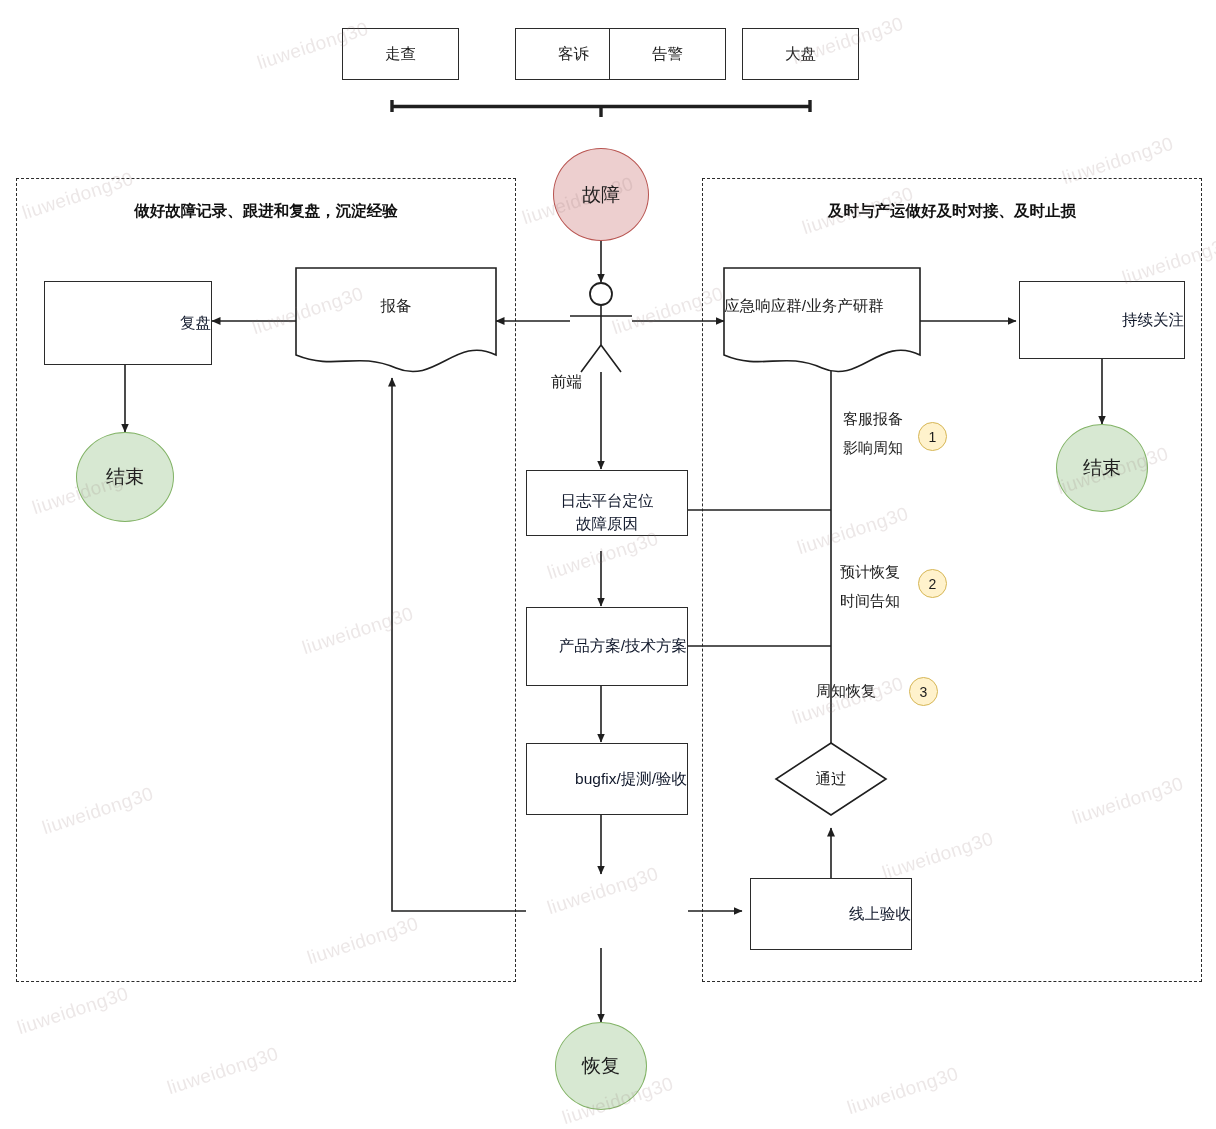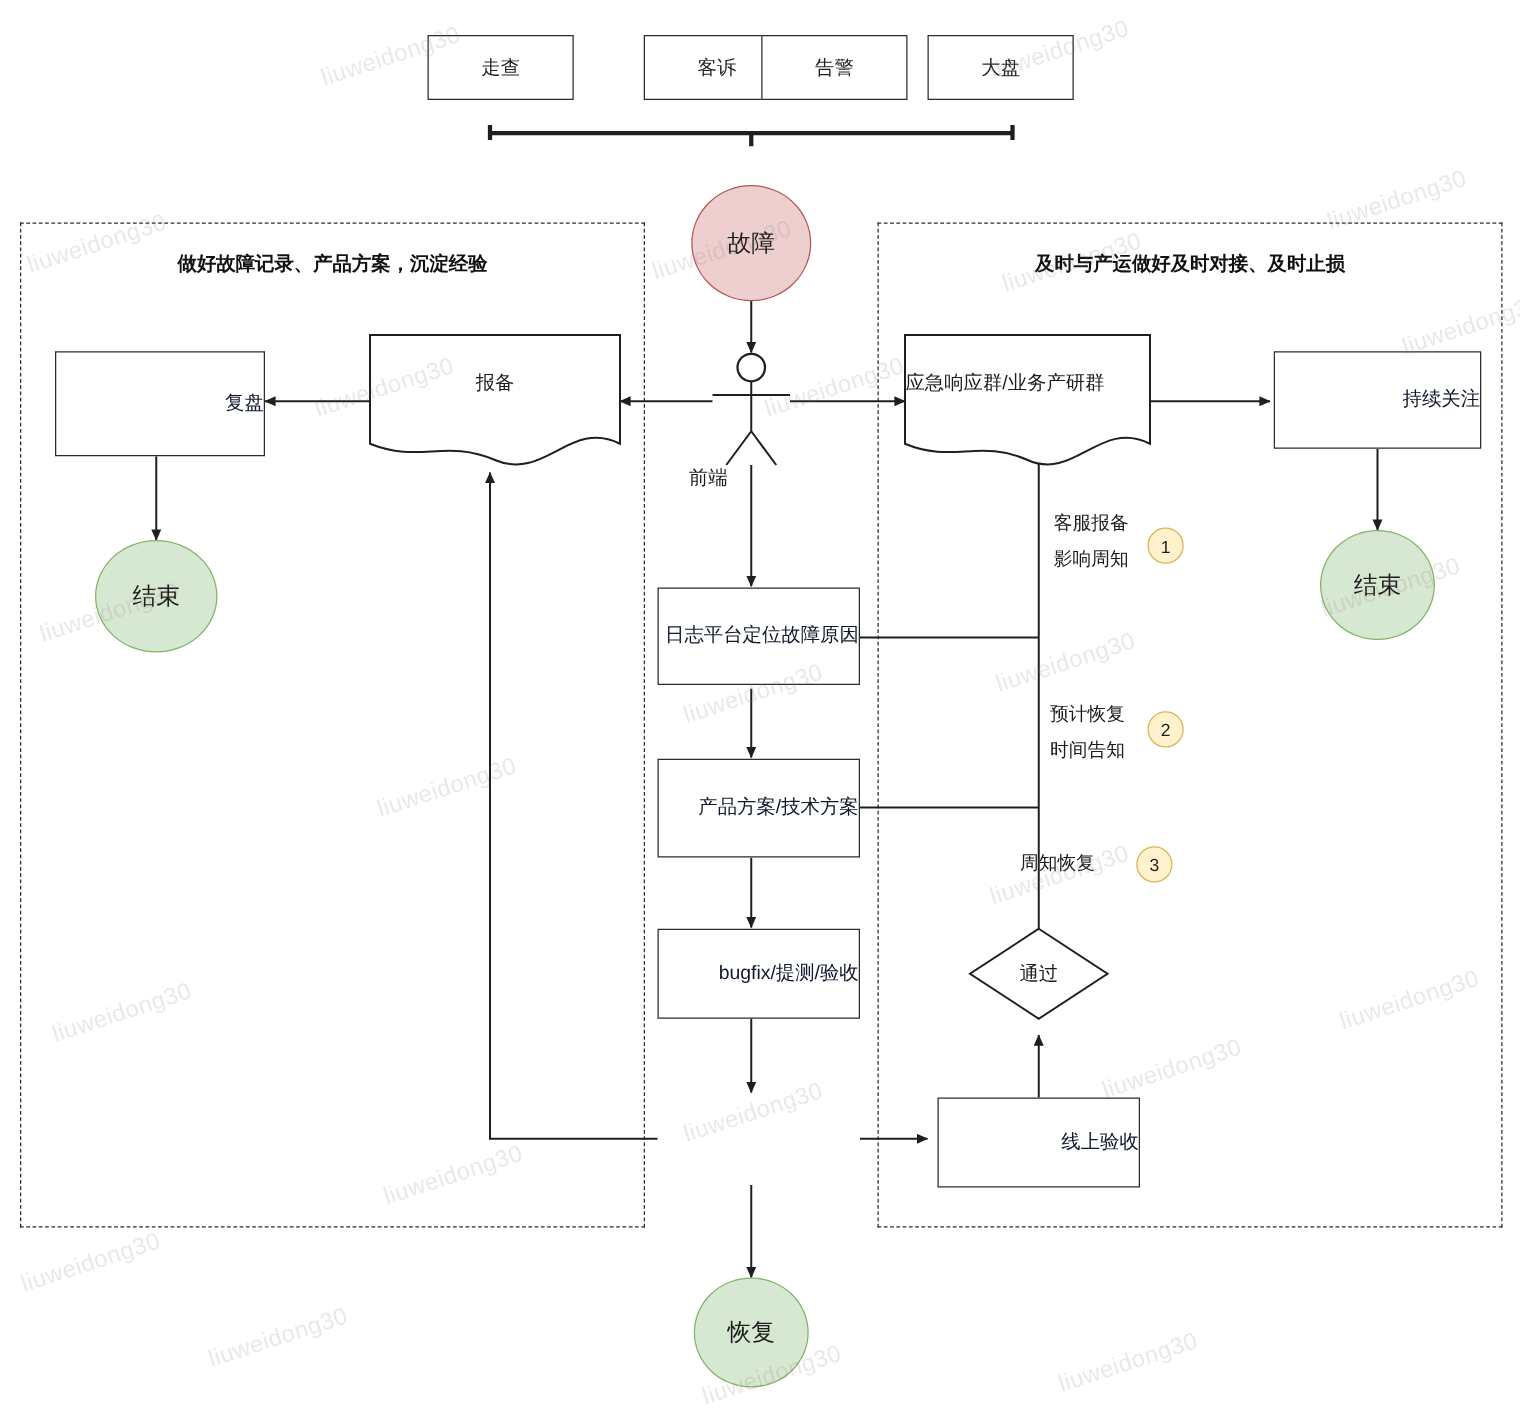--- a/index.html
+++ b/index.html
@@ -198,21 +198,21 @@
       <path d="M526,911 L392,911 L392,378" marker-end="url(#arw)"></path>
     </g>
 
     <g stroke="#1f1f1f" stroke-width="1.6" fill="#ffffff">
       <path d="M296,268 L496,268 L496,355 C456,335 436,385 396,368 C356,351 336,371 296,355 Z"></path>
       <path d="M724,268 L920,268 L920,355 C880,335 860,385 822,368 C784,351 762,371 724,355 Z"></path>
     </g>
   </svg>
 
   <div class="group" style="left:16px;top:178px;width:500px;height:804px;">
-    <div class="group-title">做好故障记录、产品方案，沉淀经验</div>
+    <div class="group-title">做好故障记录、跟进和复盘，沉淀经验</div>
   </div>
   <div class="group" style="left:702px;top:178px;width:500px;height:804px;">
     <div class="group-title">及时与产运做好及时对接、及时止损</div>
   </div>
 
   <div class="node toprect" style="left:342px;top:28px;width:117px;height:52px;">
     <span>走查</span>
   </div>
   <div class="node toprect" style="left:475px;top:28px;width:117px;height:52px;margin-left:40px;">
     <span>客诉</span>
@@ -244,21 +244,21 @@
     <span>结束</span>
   </div>
 
   <div class="node rect" style="left:1019px;top:281px;width:166px;height:78px;">
     <span>持续关注</span>
   </div>
   <div class="node circle end" style="left:1056px;top:424px;width:92px;height:88px;">
     <span>结束</span>
   </div>
 
-  <div class="node rect" style="left:526px;top:470px;width:162px;height:78px;flex-direction:row;">
+  <div class="node rect" style="left:526px;top:470px;width:162px;height:66px;flex-direction:column;">
     <span>日志平台定位</span>
     <span>故障原因</span>
   </div>
   <div class="node rect" style="left:526px;top:607px;width:162px;height:79px;">
     <span>产品方案/技术方案</span>
   </div>
   <div class="node rect" style="left:526px;top:743px;width:162px;height:72px;">
     <span>bugfix/提测/验收</span>
   </div>
   <div class="node circle end" style="left:555px;top:1022px;width:92px;height:88px;">

